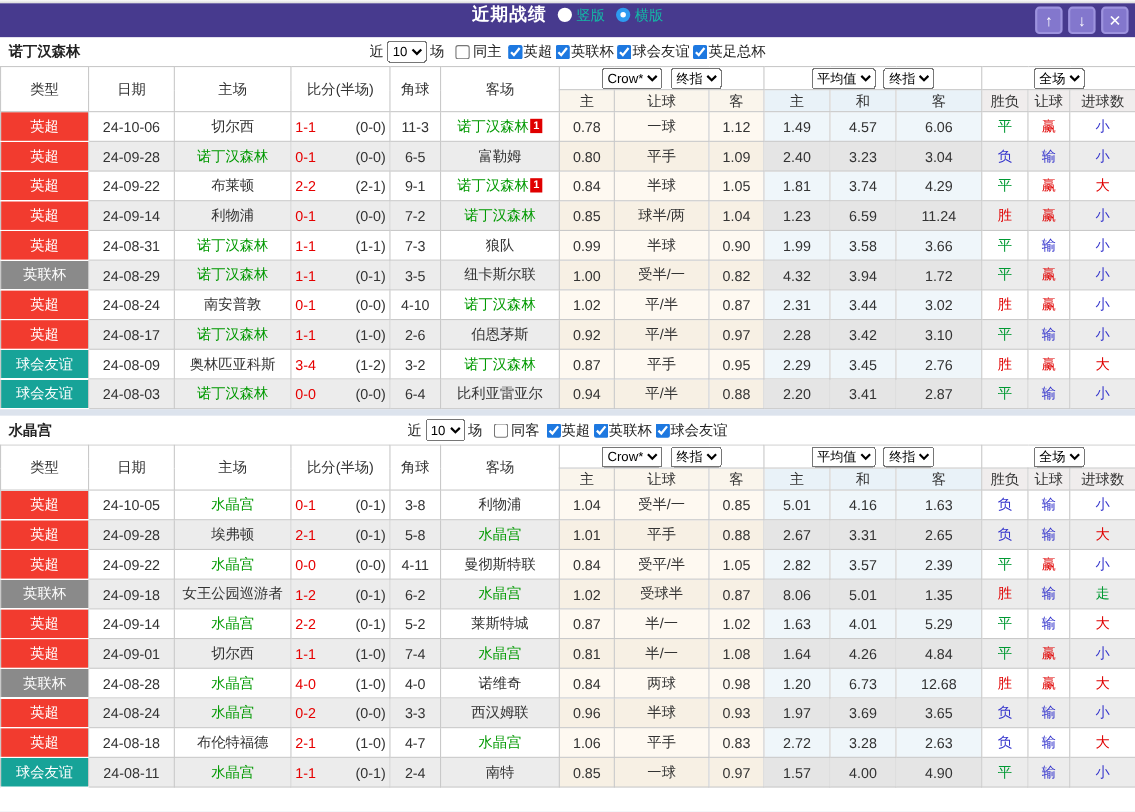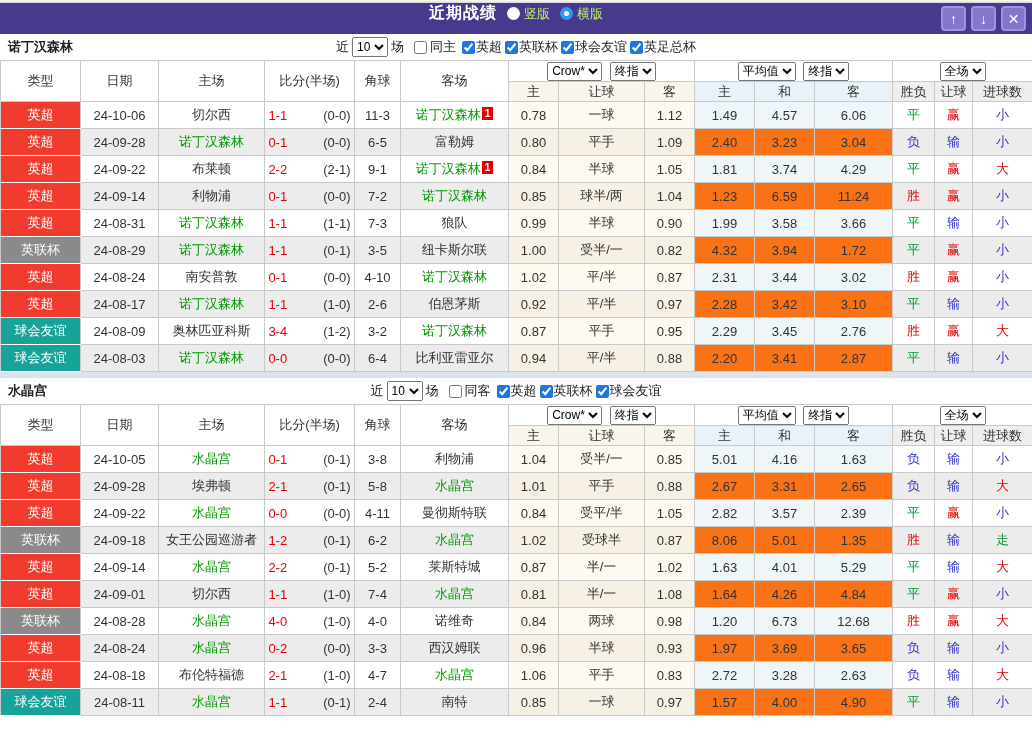--- a/index.html
+++ b/index.html
@@ -3,21 +3,21 @@
 <meta charset="utf-8">
 <style>
   html,body{margin:0;padding:0;}
   body{background:#dce3ed;font-family:"Liberation Sans","DejaVu Sans",sans-serif;}
   .page{width:1032px;height:738px;margin:0 auto;background:#fff;overflow:hidden;position:relative;}
   .top-strip{height:3px;background:linear-gradient(#fbfbfb,#d8d8d8);}
   
   .title-bar{height:31px;background:#473a8e;display:flex;align-items:flex-start;justify-content:center;position:relative;}
   .title-group{display:flex;align-items:center;gap:10px;}
   .panel-title{color:#fff;font-weight:bold;font-size:16px;letter-spacing:1px;}
-  .radio-opt{display:inline-flex;align-items:center;gap:4px;color:#bef264;font-size:13px;cursor:pointer;}
+  .radio-opt{display:inline-flex;align-items:center;gap:4px;color:#14b8a6;font-size:13px;cursor:pointer;}
   .radio-dot{width:13px;height:13px;border-radius:50%;background:#fff;box-sizing:border-box;display:inline-block;}
   .radio-dot.ring{border:4px solid #2d9bf0;}
   .title-buttons{position:absolute;right:6px;top:3px;display:flex;gap:5px;}
   .tbtn{width:25px;height:25px;background:#8377cd;border:2px solid #9d93de;border-radius:4px;color:#fff;font-weight:bold;font-size:14px;line-height:1;padding:0;cursor:pointer;font-family:inherit;}
   
   .filter-row{height:26px;background:#fff;position:relative;display:flex;align-items:center;font-size:13px;color:#222;}
   .team-name{position:absolute;left:8px;font-weight:bold;}
   .filter-controls{margin:0 auto;display:flex;align-items:center;gap:3px;}
   .count-select{height:20px;font-size:12px;font-family:inherit;}
   .same-filter{display:inline-flex;align-items:center;gap:2px;margin-left:4px;}
@@ -34,21 +34,21 @@
   tr.lbl-row th{height:19px;}
   tr.lbl-row th.g-odds{background:#faf5ec;}
   tr.lbl-row th.g-avg{background:#e9f2f8;}
   tr.lbl-row th.g-res{background:#f0eded;}
   tbody td{height:26px;}
   tr.odd td{background:#fff;}
   tr.even td{background:#ececec;}
   tr.odd td.odds-col{background:#fef9f1;}
   tr.even td.odds-col{background:#f7f0e4;}
   tr.odd td.avg-col{background:#eff6fa;}
-  tr.even td.avg-col{background:#f97316;}
+  tr.even td.avg-col{background:#e5e5e5;}
   table.stats td.type-cell{color:#fff;border-top-color:#fff;border-bottom-color:#fff;}
   table.stats td.type-cell.badge-red{background:#f23b2f;}
   table.stats td.type-cell.badge-gray{background:#8a8a8a;}
   table.stats td.type-cell.badge-teal{background:#17a398;}
   .team-hl{color:#009900;}
   .ft-score{color:#e60000;}
   .ht-score{color:#333;margin-left:36px;}
   .card{display:inline-block;background:#e00000;color:#fff;font-size:10px;font-weight:bold;line-height:13px;padding:0 3px;margin-left:1px;vertical-align:2px;}
   .c-red{color:#e00000;}
   .c-green{color:#009933;}

